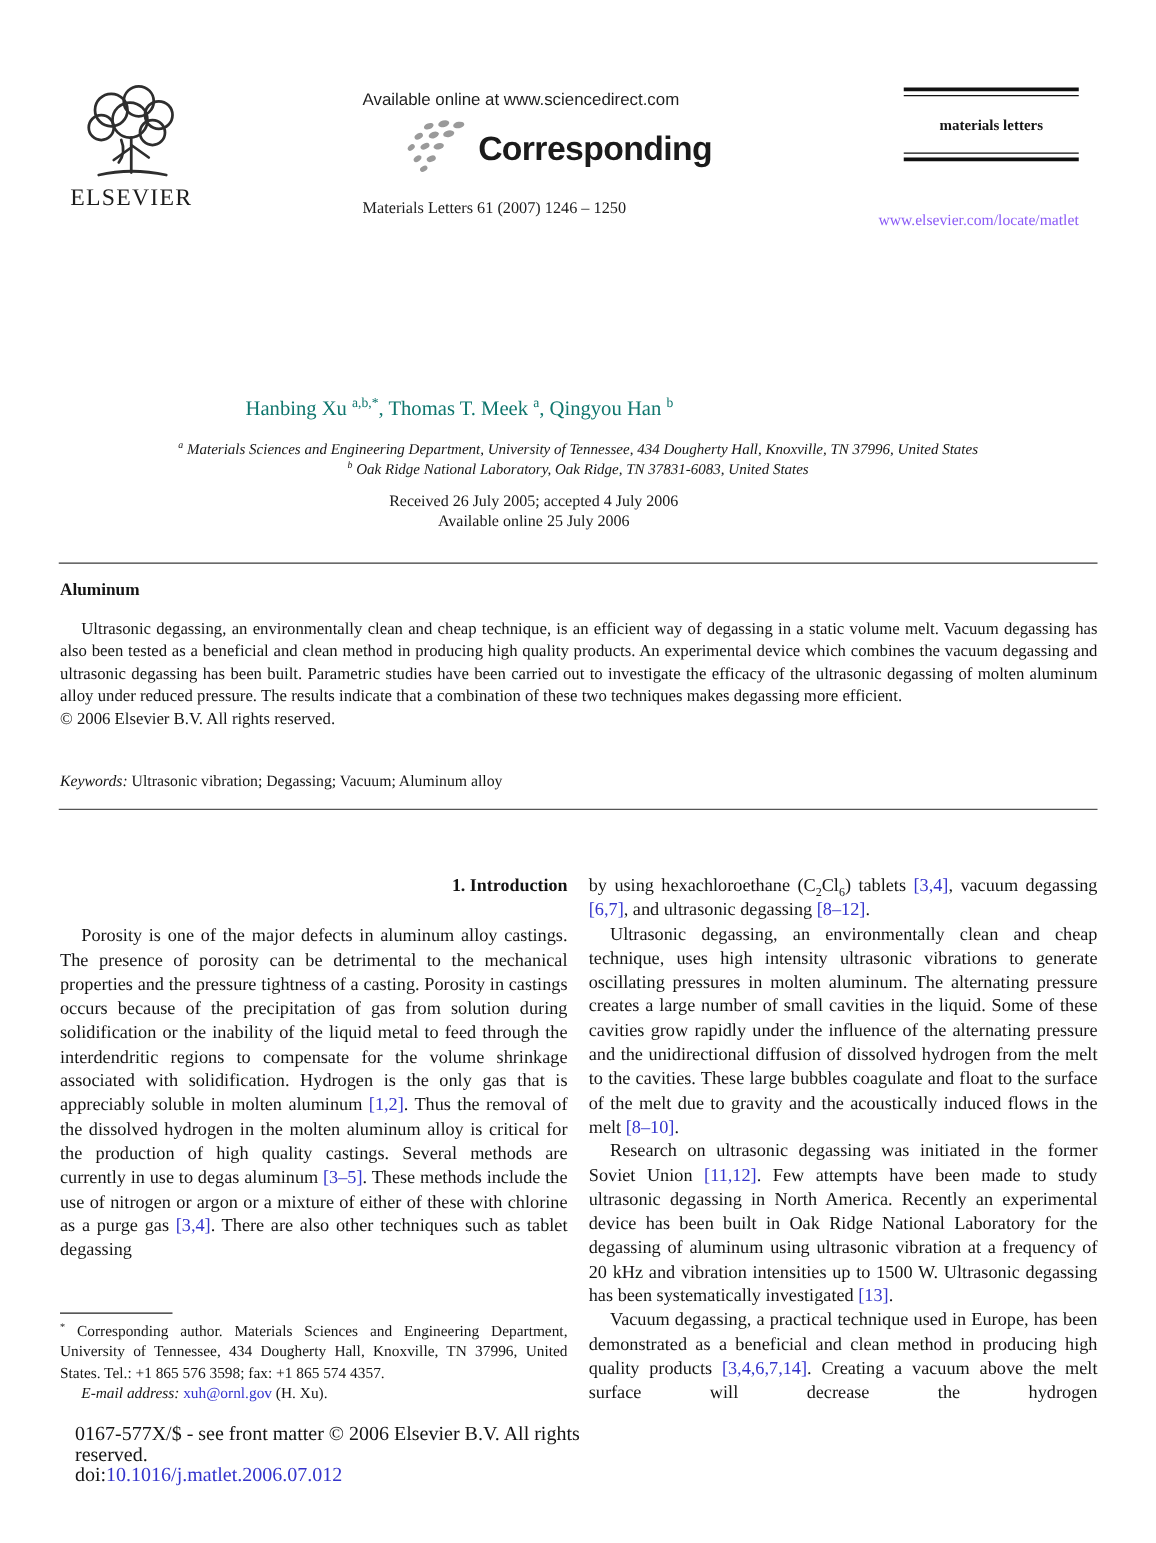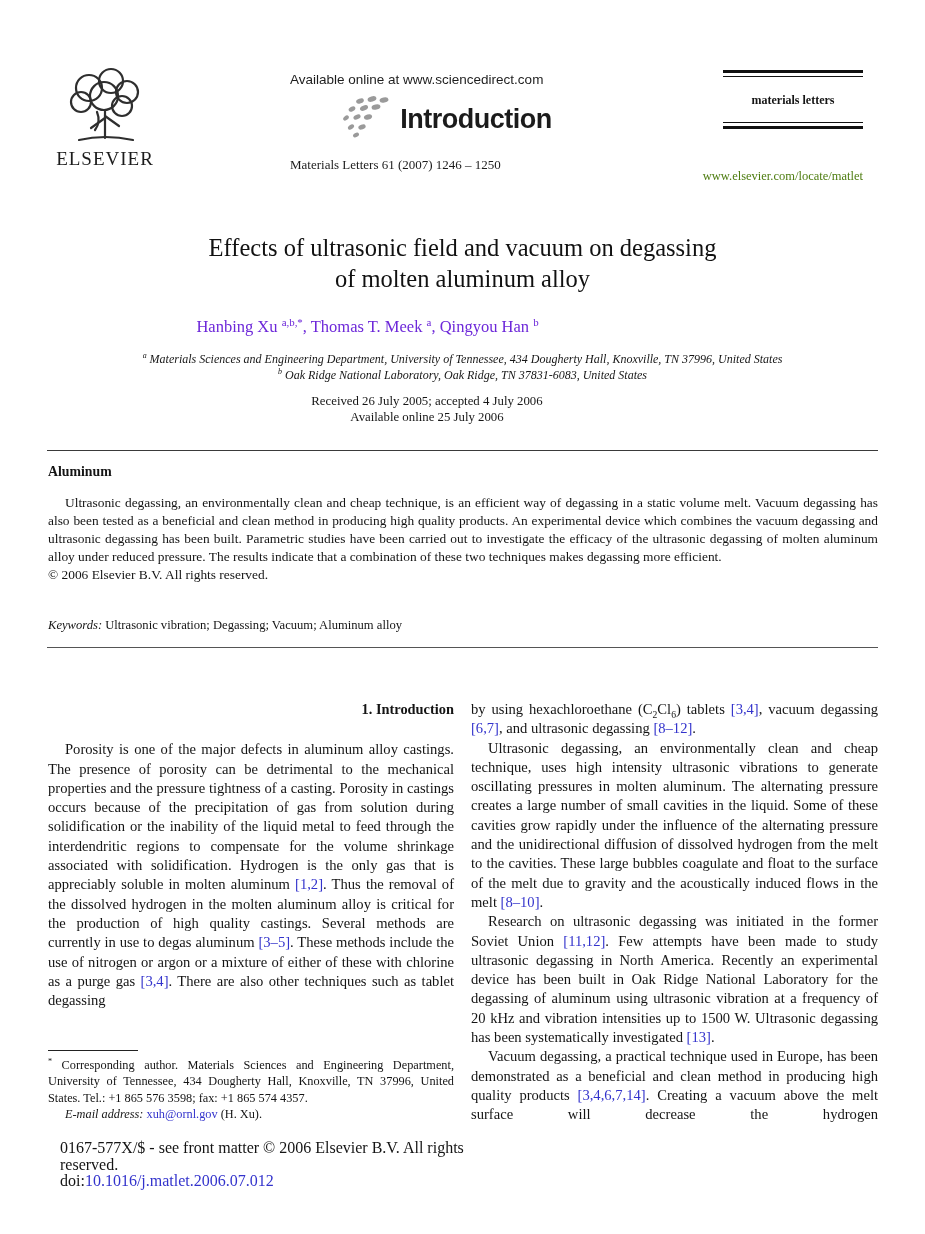--- a/index.html
+++ b/index.html
@@ -15,26 +15,26 @@
   .avail-online{font-family:"Liberation Sans",sans-serif;font-size:13.5px;color:#1d1d1d;}
   .sd-logo{margin-top:8px;display:flex;align-items:center;justify-content:center;gap:4px;}
   .sd-text{font-family:"Liberation Sans",sans-serif;font-weight:700;font-size:27px;color:#1b1b1b;letter-spacing:-0.5px;}
   .journal-ref{margin-top:14px;font-size:13px;color:#1c1c1c;}
 
   .hdr-right{position:absolute;left:723px;top:70px;width:140px;}
   .dbl-rule-a{border-top:3px solid #111;border-bottom:1.5px solid #111;height:3px;}
   .dbl-rule-b{border-top:1.5px solid #111;border-bottom:3px solid #111;height:3px;}
   .brand{font-family:Liberation Serif, serif;font-weight:700;font-size:12px;color:#151515;
          text-align:center;padding:16px 0 14px 0;letter-spacing:0;}
-  .locate-url{position:absolute;left:613px;top:169px;width:250px;text-align:right;font-size:12.5px;color:#4d7c0f;}
+  .locate-url{position:absolute;left:613px;top:169px;width:250px;text-align:right;font-size:12.5px;color:#8b5cf6;}
 
   
   .title{position:absolute;left:0;top:232px;width:925px;text-align:center;
          font-size:24.5px;line-height:31px;color:#111;}
-  .authors{position:absolute;left:0;top:317px;width:735px;text-align:center;font-size:16.5px;color:#6d28d9;}
+  .authors{position:absolute;left:0;top:317px;width:735px;text-align:center;font-size:16.5px;color:#0f766e;}
   .affils{position:absolute;left:0;top:352px;width:925px;text-align:center;
           font-style:italic;font-size:12px;line-height:15.5px;color:#161616;}
   .dates{position:absolute;left:0;top:393px;width:854px;text-align:center;
          font-size:12.8px;line-height:16px;color:#161616;}
 
   .rule-top{position:absolute;left:47px;top:450px;width:831px;border-top:1.2px solid #3a3a3a;}
   .rule-bottom{position:absolute;left:47px;top:647px;width:831px;border-top:1.2px solid #555;}
 
   .abstract-head{position:absolute;left:48px;top:464px;font-weight:700;font-size:13.8px;}
   .abstract-body{position:absolute;left:48px;top:494px;width:830px;
@@ -106,36 +106,32 @@
             <ellipse cx="38" cy="12" rx="4.5" ry="2.6" transform="rotate(-12 38 12)"></ellipse>
             <ellipse cx="8" cy="23" rx="3.2" ry="2.1" transform="rotate(-40 8 23)"></ellipse>
             <ellipse cx="19" cy="22" rx="3.8" ry="2.3" transform="rotate(-25 19 22)"></ellipse>
             <ellipse cx="30" cy="22" rx="4.2" ry="2.5" transform="rotate(-15 30 22)"></ellipse>
             <ellipse cx="13" cy="32" rx="3.4" ry="2.2" transform="rotate(-35 13 32)"></ellipse>
             <ellipse cx="24" cy="32" rx="3.8" ry="2.4" transform="rotate(-20 24 32)"></ellipse>
             <ellipse cx="18" cy="40" rx="3.2" ry="2.1" transform="rotate(-30 18 40)"></ellipse>
           </g>
         </svg>
       </span>
-      <span class="sd-text">Introduction</span>
+      <span class="sd-text">Corresponding</span>
     </div>
     <div class="journal-ref">Materials Letters 61 (2007) 1246 – 1250</div>
   </div>
 
   <div class="hdr-right">
     <div class="dbl-rule-a"></div>
     <div class="brand">materials letters</div>
     <div class="dbl-rule-b"></div>
   </div>
   <div class="locate-url">www.elsevier.com/locate/matlet</div>
 
-  <div class="title">
-    <div>Effects of ultrasonic field and vacuum on degassing</div>
-    <div>of molten aluminum alloy</div>
-  </div>
 
   <div class="authors"><span class="seg-text">Hanbing Xu </span><span class="seg-sup">a,b,*</span><span class="seg-text">, Thomas T. Meek </span><span class="seg-sup">a</span><span class="seg-text">, Qingyou Han </span><span class="seg-sup">b</span></div>
 
   <div class="affils">
     <div><span class="seg-sup">a</span><span class="seg-text"> Materials Sciences and Engineering Department, University of Tennessee, 434 Dougherty Hall, Knoxville, TN 37996, United States</span></div>
     <div><span class="seg-sup">b</span><span class="seg-text"> Oak Ridge National Laboratory, Oak Ridge, TN 37831-6083, United States</span></div>
   </div>
 
   <div class="dates">
     <div>Received 26 July 2005; accepted 4 July 2006</div>

